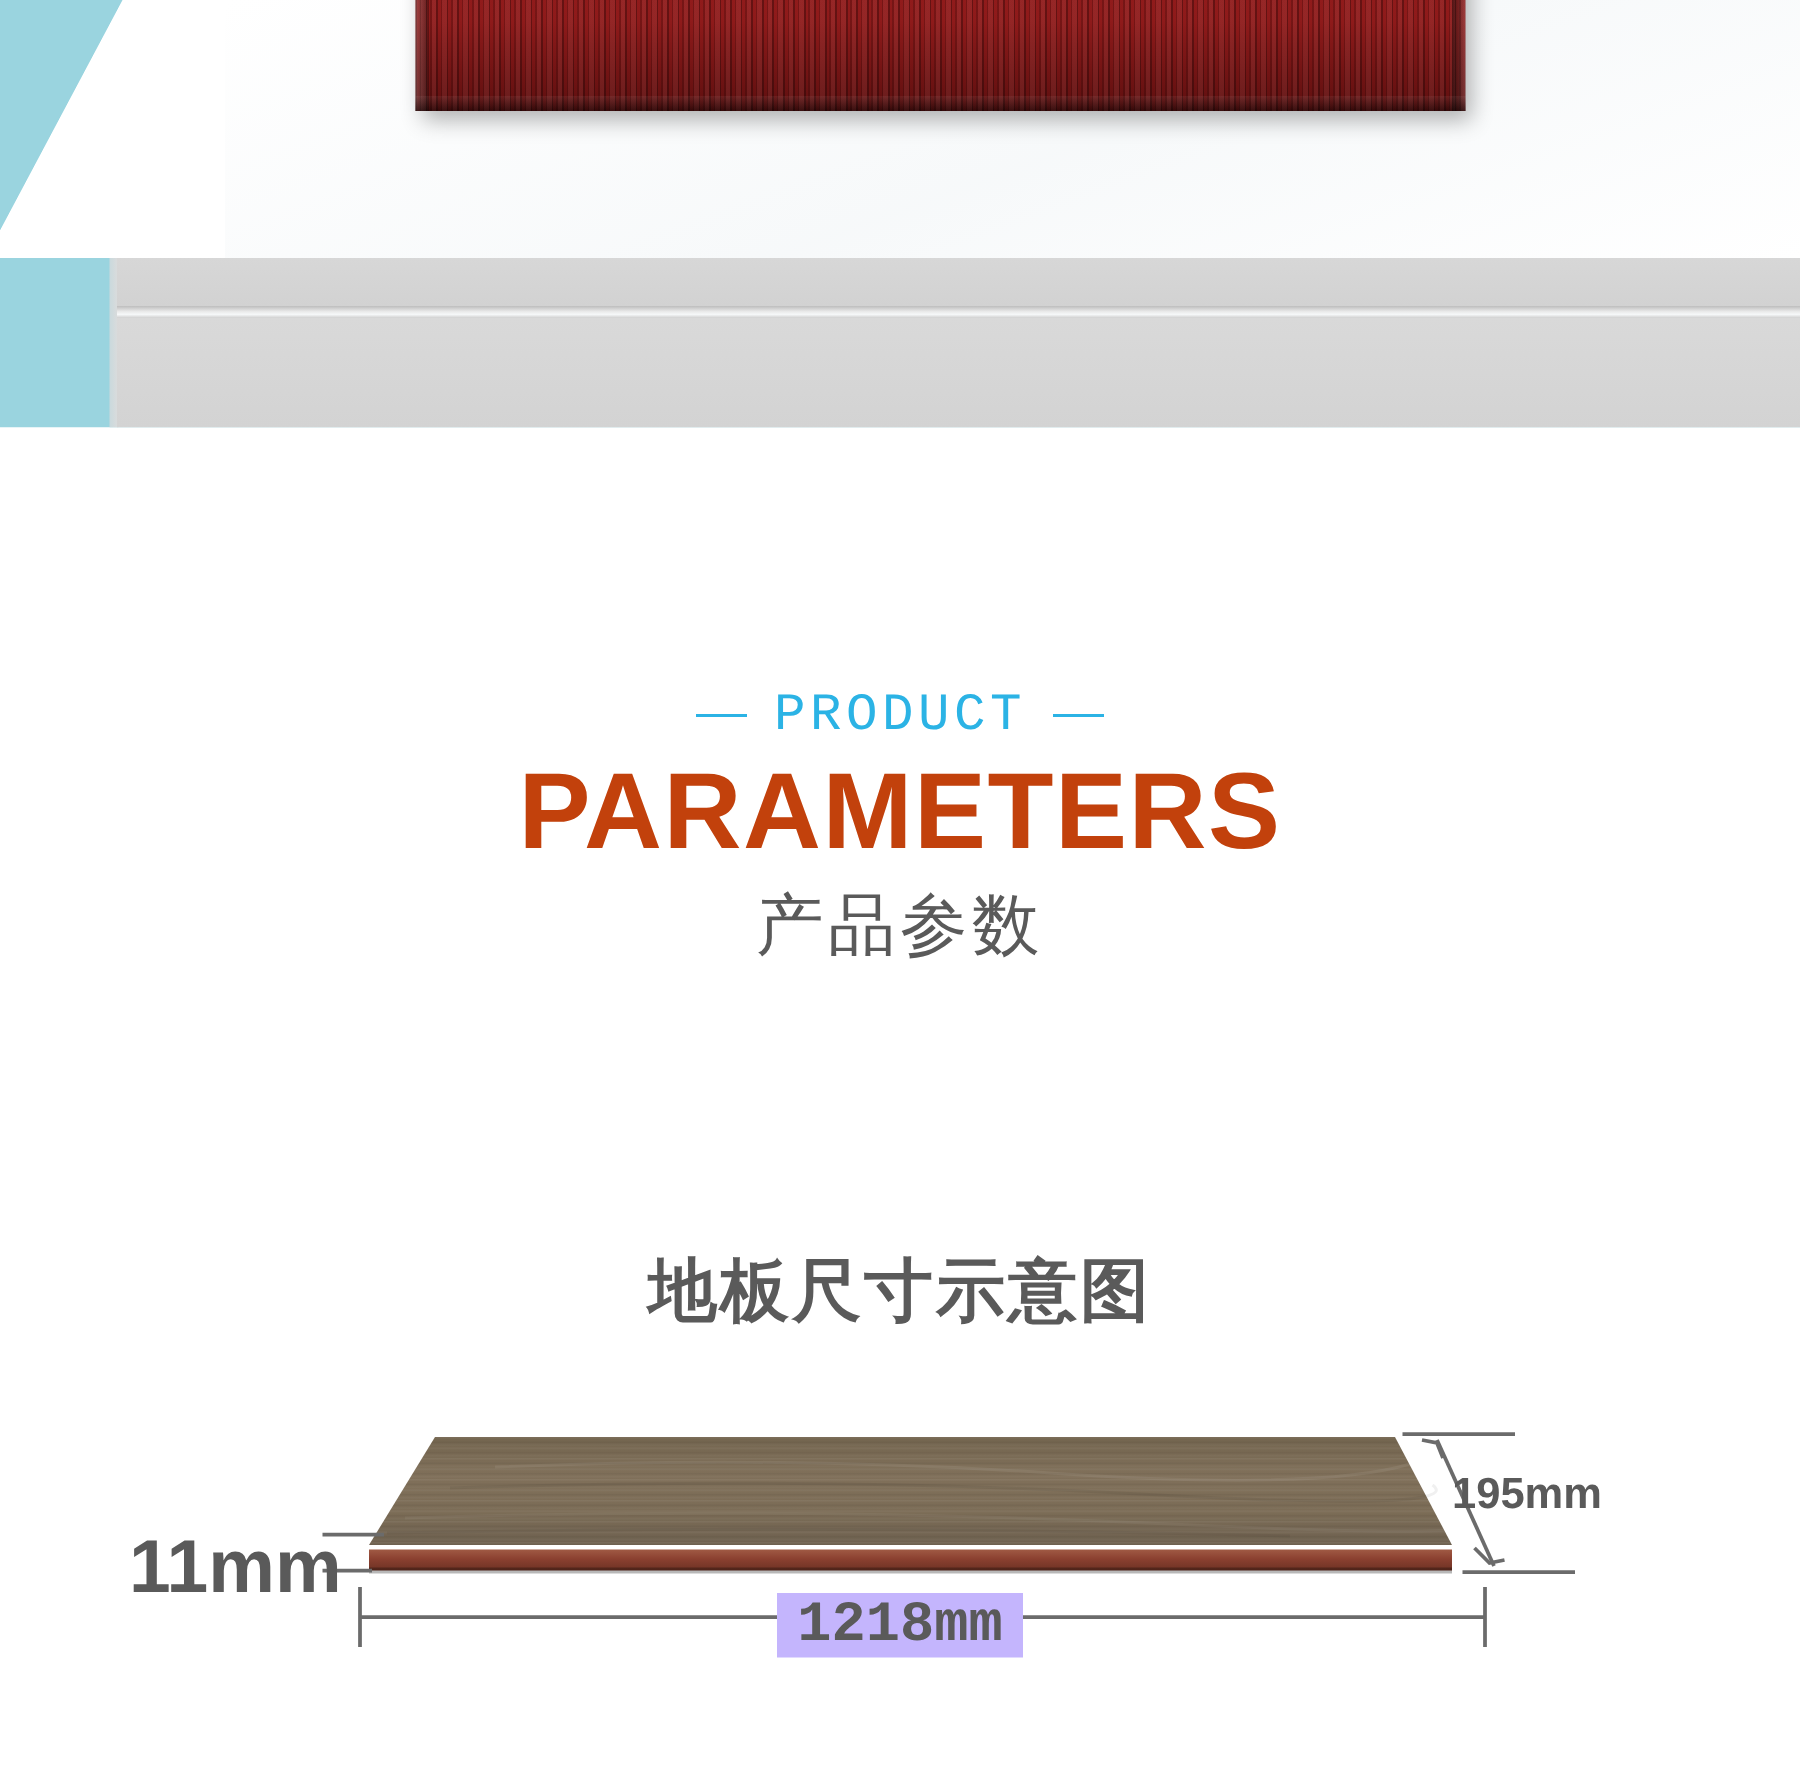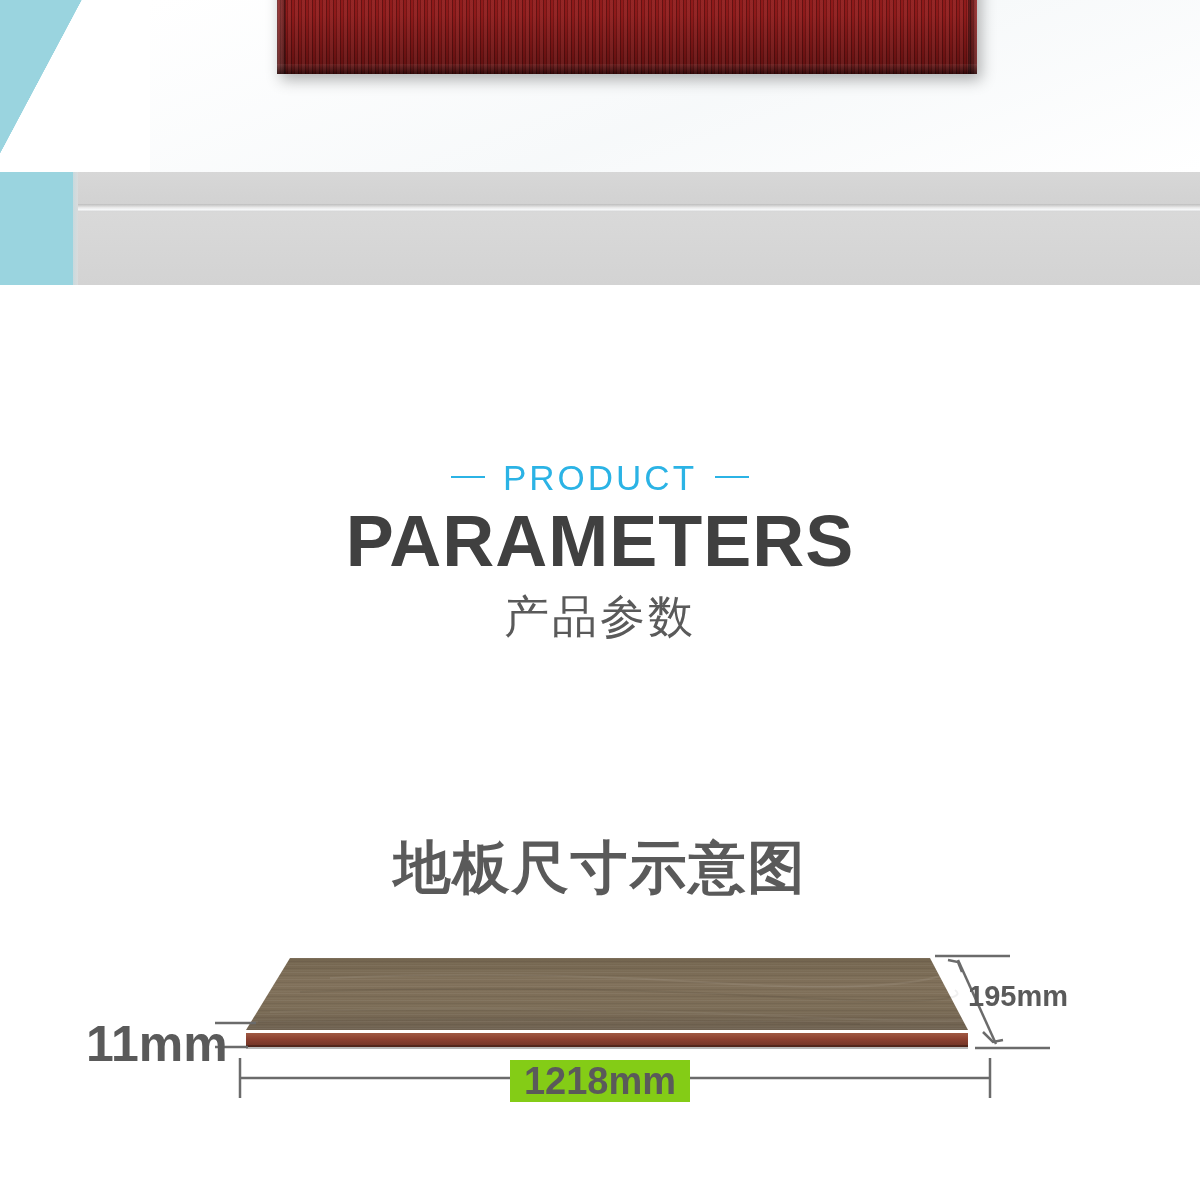--- a/index.html
+++ b/index.html
@@ -113,47 +113,47 @@
   .eyebrow-dash {
     width: 34px; height: 2px;
     background: #2bb3e5;
   }
   .eyebrow-text {
     font-size: 35px;
     letter-spacing: 3px;
     color: #2bb3e5;
     font-weight: 300;
     line-height: 1;
-    font-family: Liberation Sans, sans-serif;
+    font-family: Liberation Mono, monospace;
   }
   .headline {
     font-size: 72px;
     font-weight: bold;
-    color: #404040;
+    color: #c2410c;
     letter-spacing: 1px;
     line-height: 1.02;
     margin-top: 6px;
     font-family: "Liberation Sans", sans-serif;
   }
   .subhead {
     font-size: 45px;
     color: #5a5a5a;
     letter-spacing: 3px;
     margin-top: 12px;
     line-height: 1.2;
     font-family: "DejaVu Sans", sans-serif;
   }
 
   
   .diagram-title {
     position: absolute;
     left: 0; top: 830px;
     width: 1200px;
     text-align: center;
-    font-size: 57px;
+    font-size: 46px;
     font-weight: bold;
     color: #5a5a5a;
     letter-spacing: 2px;
     font-family: "DejaVu Sans", sans-serif;
   }
 
   .diagram {
     position: absolute;
     left: 0; top: 930px;
     width: 1200px; height: 190px;
@@ -163,21 +163,21 @@
   .dim-label {
     position: absolute;
     font-weight: bold;
     color: #5a5a5a;
     font-family: "Liberation Sans", sans-serif;
     white-space: nowrap;
   }
   .dim-thickness { left: 86px; top: 1015px; font-size: 50px; }
   .dim-width     { left: 968px; top: 980px;  font-size: 29px; }
   .dim-length    { left: 0;     top: 1060px; width: 1200px; text-align: center; font-size: 38px; }
-  .dim-length span { background: #84cc16; padding: 0 14px; }
+  .dim-length span { background: #c4b5fd; padding: 0 14px; font-family: Liberation Mono, monospace; }
 </style>
 </head>
 <body>
 
 <div class="photo-band">
   <div class="wall"></div>
   <div class="cabinet-top">
     <div class="cabinet-top-sheen"></div>
   </div>
   <div class="cabinet-edge-left"></div>

